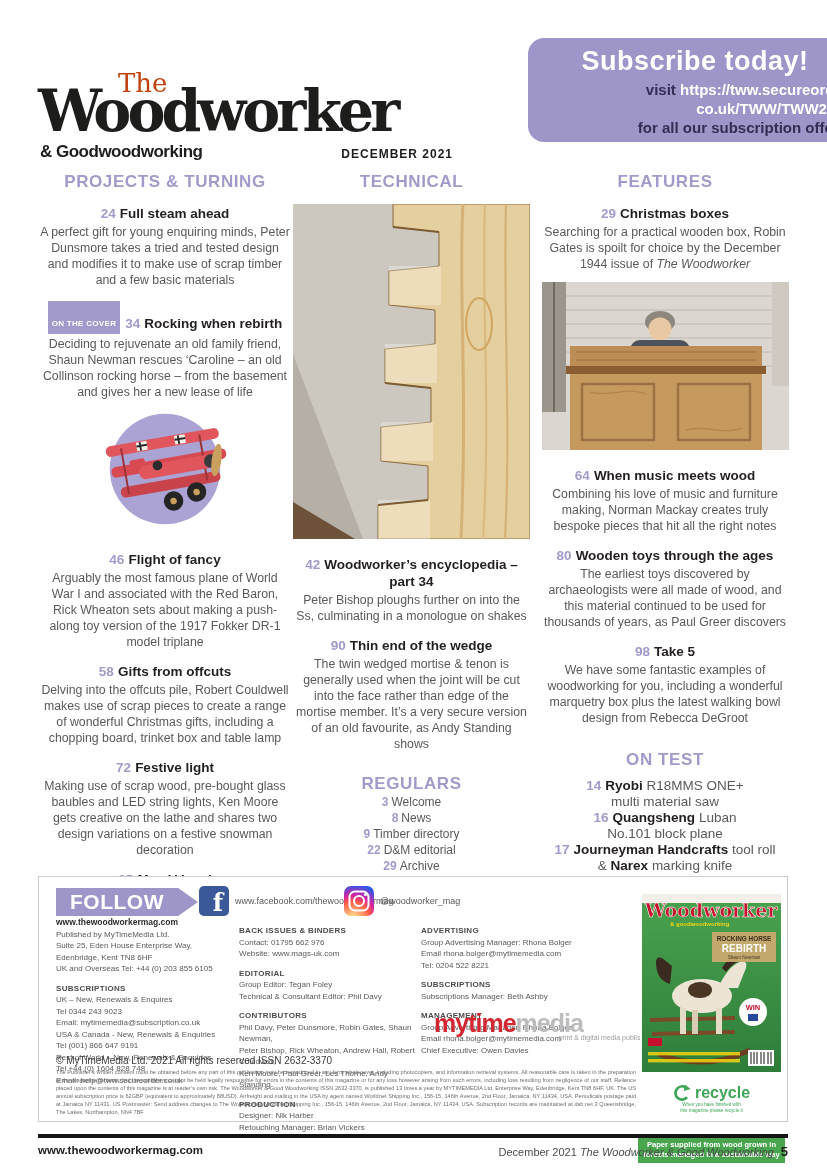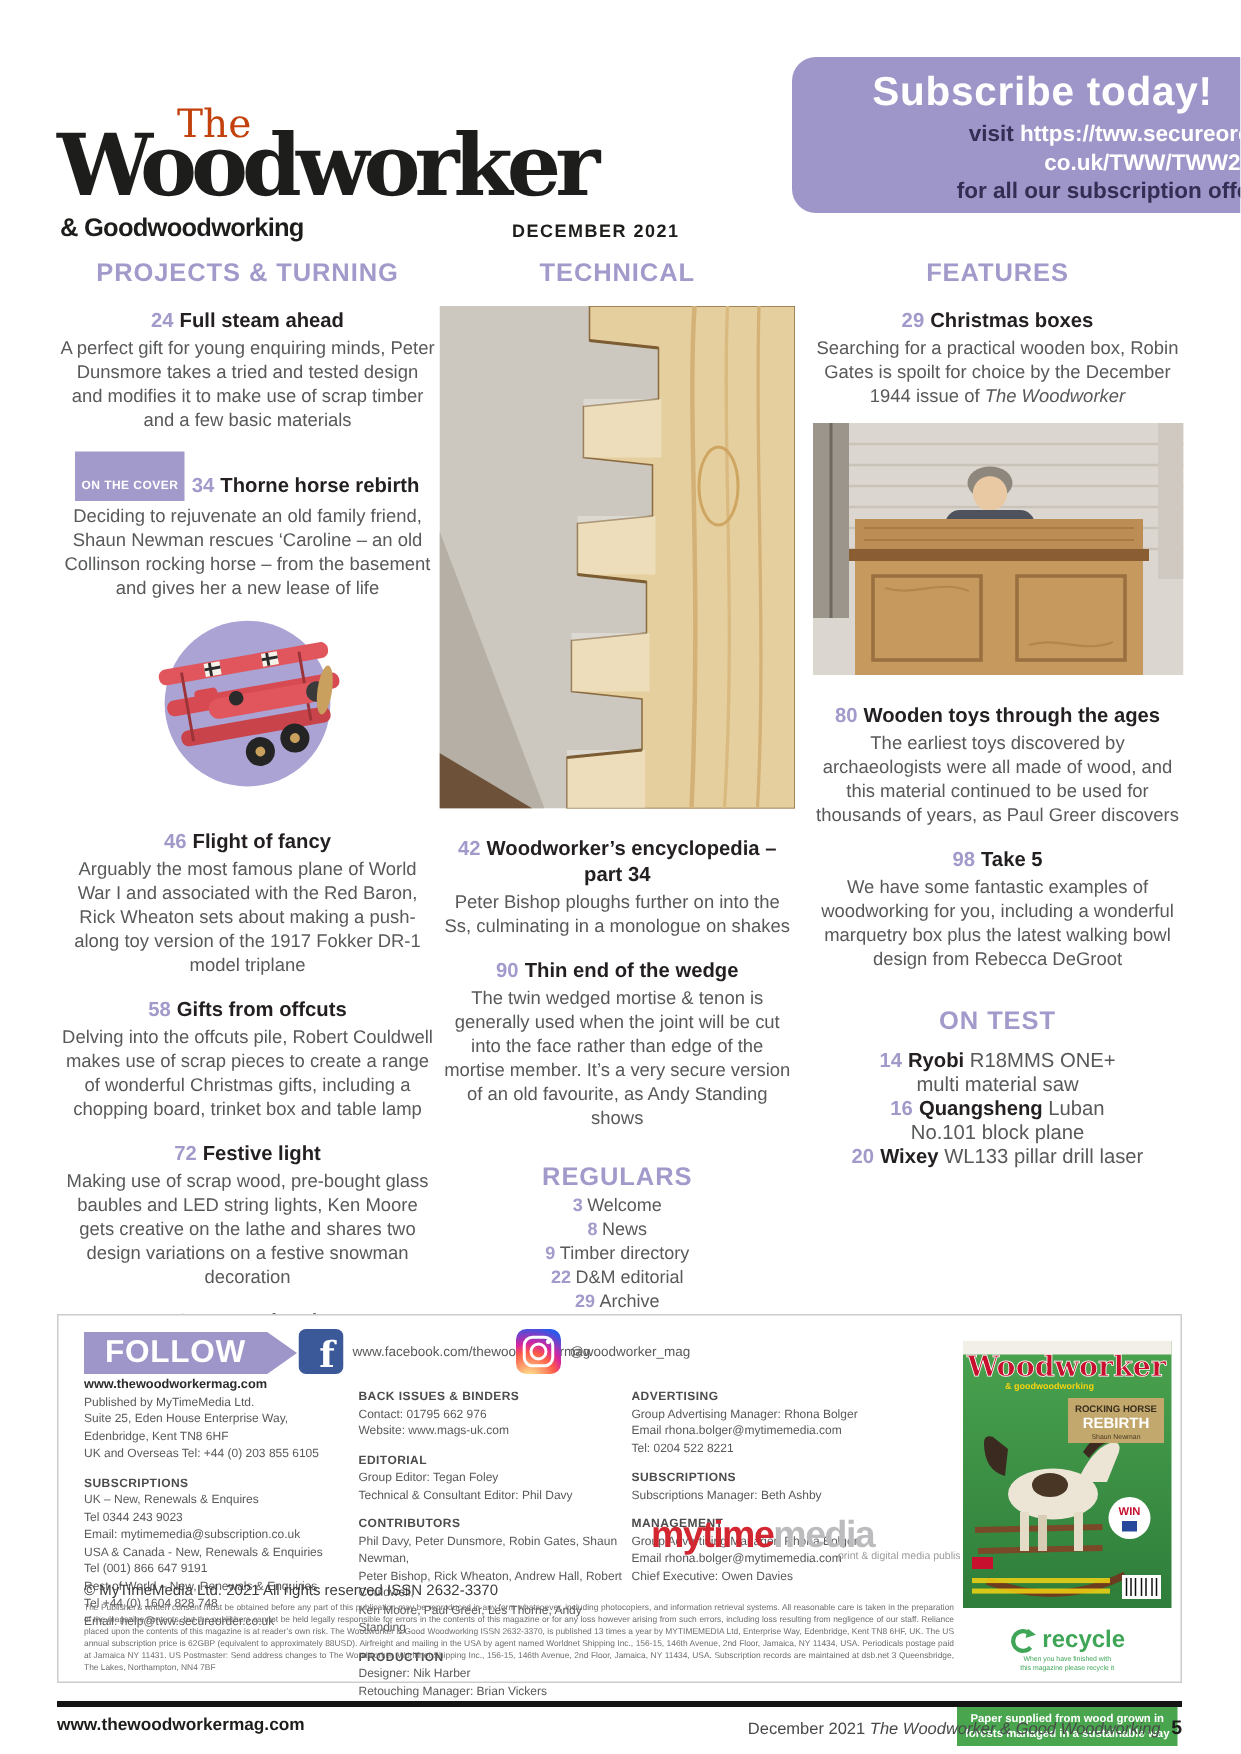--- a/index.html
+++ b/index.html
@@ -97,21 +97,21 @@
 
   <section class="col col-left">
     <h2 class="sec-h">PROJECTS &amp; TURNING</h2>
 
     <article class="item">
       <div class="itl"><span class="num">24</span><span class="tl">Full steam ahead</span></div>
       <p class="desc">A perfect gift for young enquiring minds, Peter Dunsmore takes a tried and tested design and modifies it to make use of scrap timber and a few basic materials</p>
     </article>
 
     <article class="item">
-      <div class="itl"><span class="badge">ON THE COVER</span><span class="num">34</span><span class="tl">Thorne horse rebirth</span></div>
+      <div class="itl"><span class="badge">ON THE COVER</span><span class="num">34</span><span class="tl">Rocking when rebirth</span></div>
       <p class="desc">Deciding to rejuvenate an old family friend, Shaun Newman rescues ‘Caroline – an old Collinson rocking horse – from the basement and gives her a new lease of life</p>
     </article>
 
     <div class="imgbox">
       <svg width="170" height="126" viewBox="0 0 170 130" aria-hidden="true">
         <circle cx="85" cy="63" r="57" fill="#aaa3d3"></circle>
         <g transform="rotate(-10 85 63)">
           <rect x="50" y="48" width="16" height="10" rx="3" fill="#d84a52"></rect>
           <rect x="28" y="30" width="118" height="11" rx="5" fill="#e0565c"></rect>
           <rect x="30" y="52" width="120" height="11" rx="5" fill="#d84a52"></rect>
@@ -226,40 +226,48 @@
         <rect x="28" y="64" width="192" height="22" fill="#bc8e55"></rect>
         <rect x="24" y="84" width="200" height="8" fill="#8a5e32"></rect>
         <rect x="28" y="92" width="192" height="76" fill="#c69a5f"></rect>
         <rect x="40" y="102" width="72" height="56" fill="none" stroke="#9a7040" stroke-width="2.4"></rect>
         <rect x="136" y="102" width="72" height="56" fill="none" stroke="#9a7040" stroke-width="2.4"></rect>
         <path d="M34 70 h180 M34 78 h180" stroke="#a87a44" stroke-width="1.4"></path>
         <path d="M48 110 c20 6 36 -6 56 2 M144 148 c20 -6 36 6 56 -2" stroke="#b4854c" stroke-width="1.4" fill="none"></path>
       </svg>
     </div>
 
+    <article class="item">
+      <div class="itl"><span class="num">64</span><span class="tl">When music meets wood</span></div>
+      <p class="desc">Combining his love of music and furniture making, Norman Mackay creates truly bespoke pieces that hit all the right notes</p>
+    </article>
 
     <article class="item">
       <div class="itl"><span class="num">80</span><span class="tl">Wooden toys through the ages</span></div>
       <p class="desc">The earliest toys discovered by archaeologists were all made of wood, and this material continued to be used for thousands of years, as Paul Greer discovers</p>
     </article>
 
     <article class="item">
       <div class="itl"><span class="num">98</span><span class="tl">Take 5</span></div>
       <p class="desc">We have some fantastic examples of woodworking for you, including a wonderful marquetry box plus the latest walking bowl design from Rebecca DeGroot</p>
     </article>
 
     <h2 class="sec-h" style="margin-top:24px;">ON TEST</h2>
 
     <div class="ot" style="margin-top:8px;">
       <span class="num">14</span><b>Ryobi</b> <span>R18MMS ONE+</span><br>
       <span>multi material saw</span>
     </div>
     <div class="ot">
       <span class="num">16</span><b>Quangsheng</b> <span>Luban</span><br>
       <span>No.101 block plane</span>
+    </div>
+    <div class="ot">
+      <span class="num">17</span><b>Journeyman Handcrafts</b> <span>tool roll</span><br>
+      <span>&amp; </span><b>Narex</b> <span>marking knife</span>
     </div>
     <div class="ot">
       <span class="num">20</span><b>Wixey</b> <span>WL133 pillar drill laser</span>
     </div>
   </section>
 
   <div class="footerbox">
     <div class="follow-banner">FOLLOW US!</div>
 
     <svg class="social-icon" style="left:160px;" viewBox="0 0 30 30">

